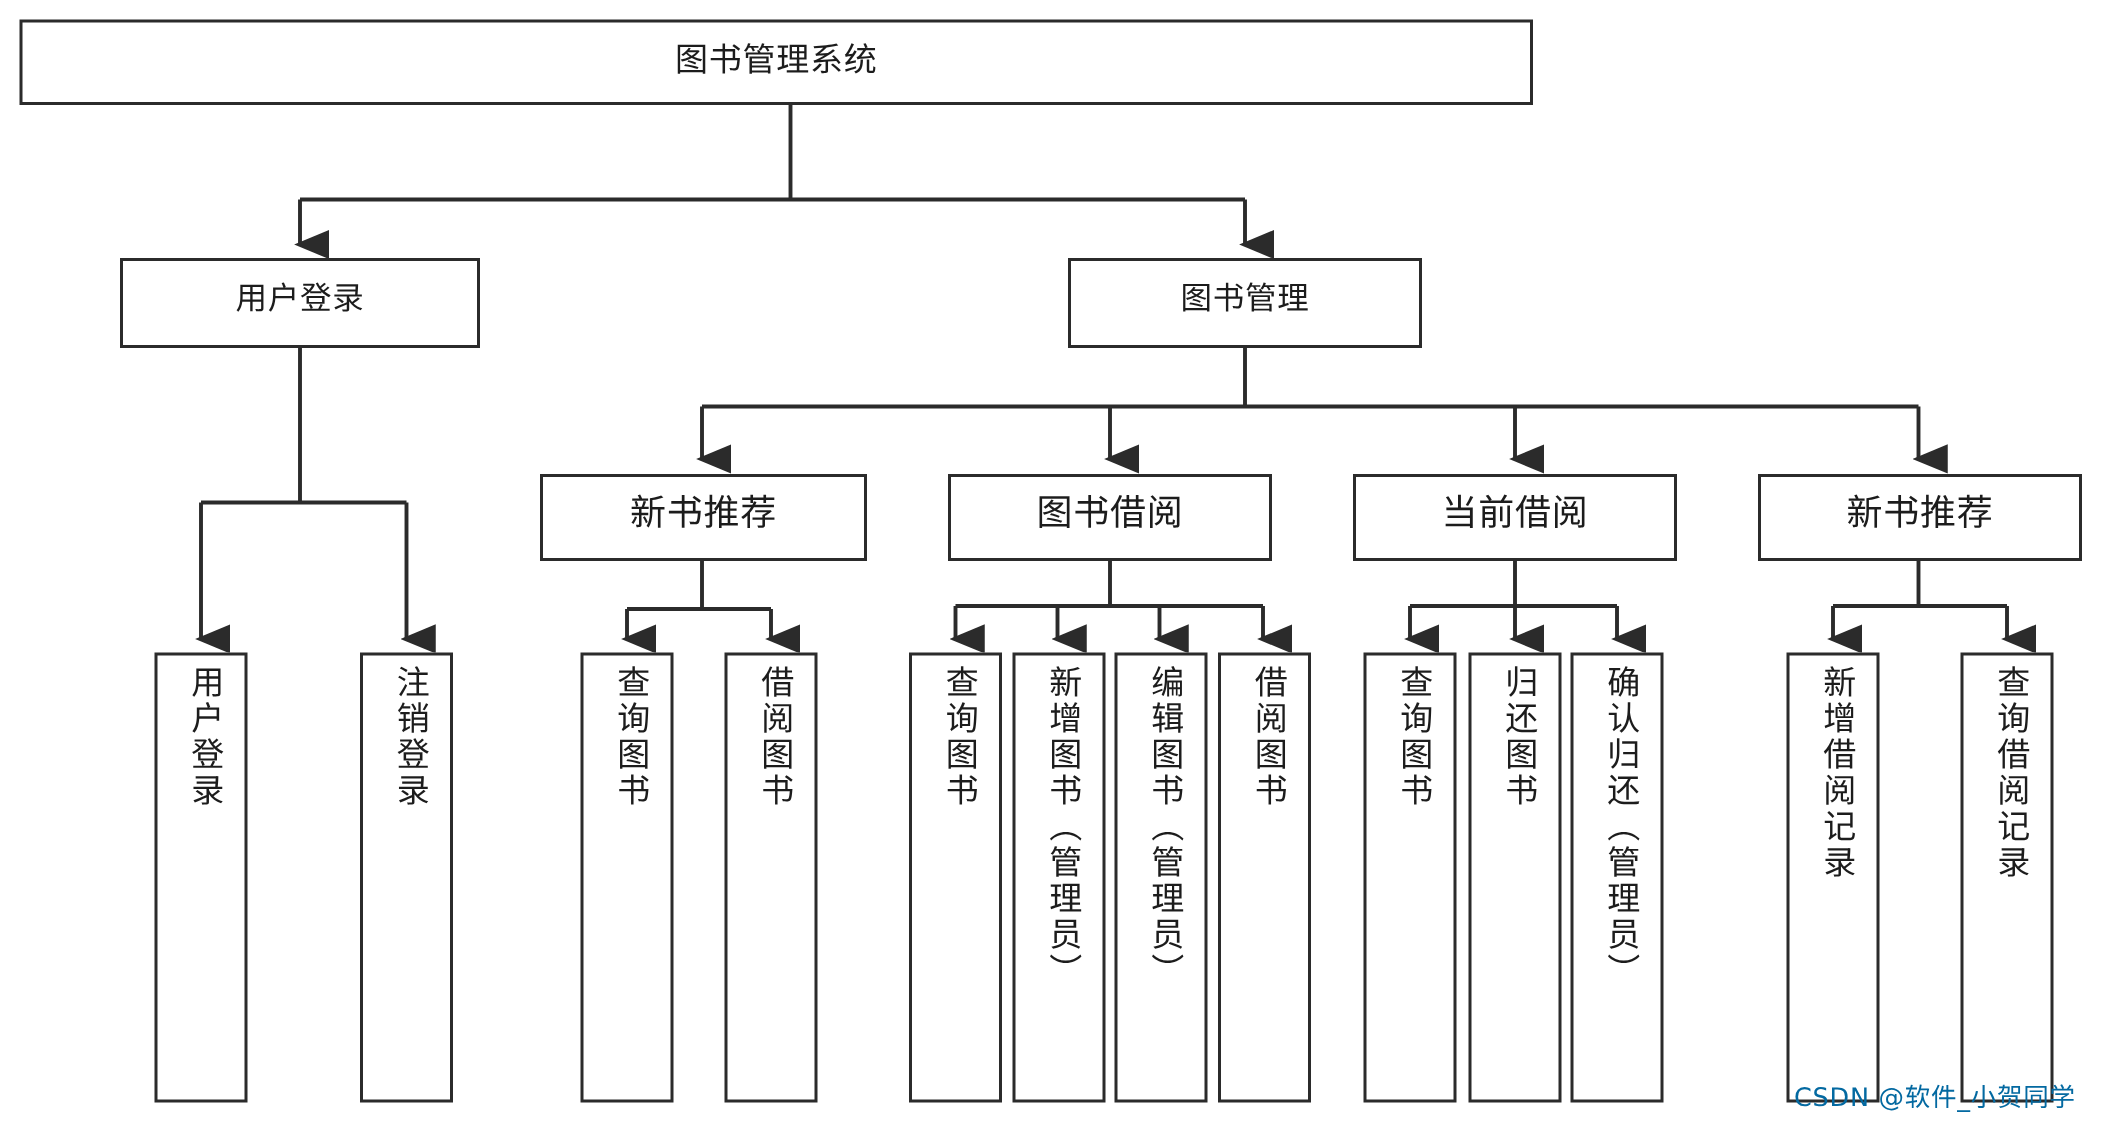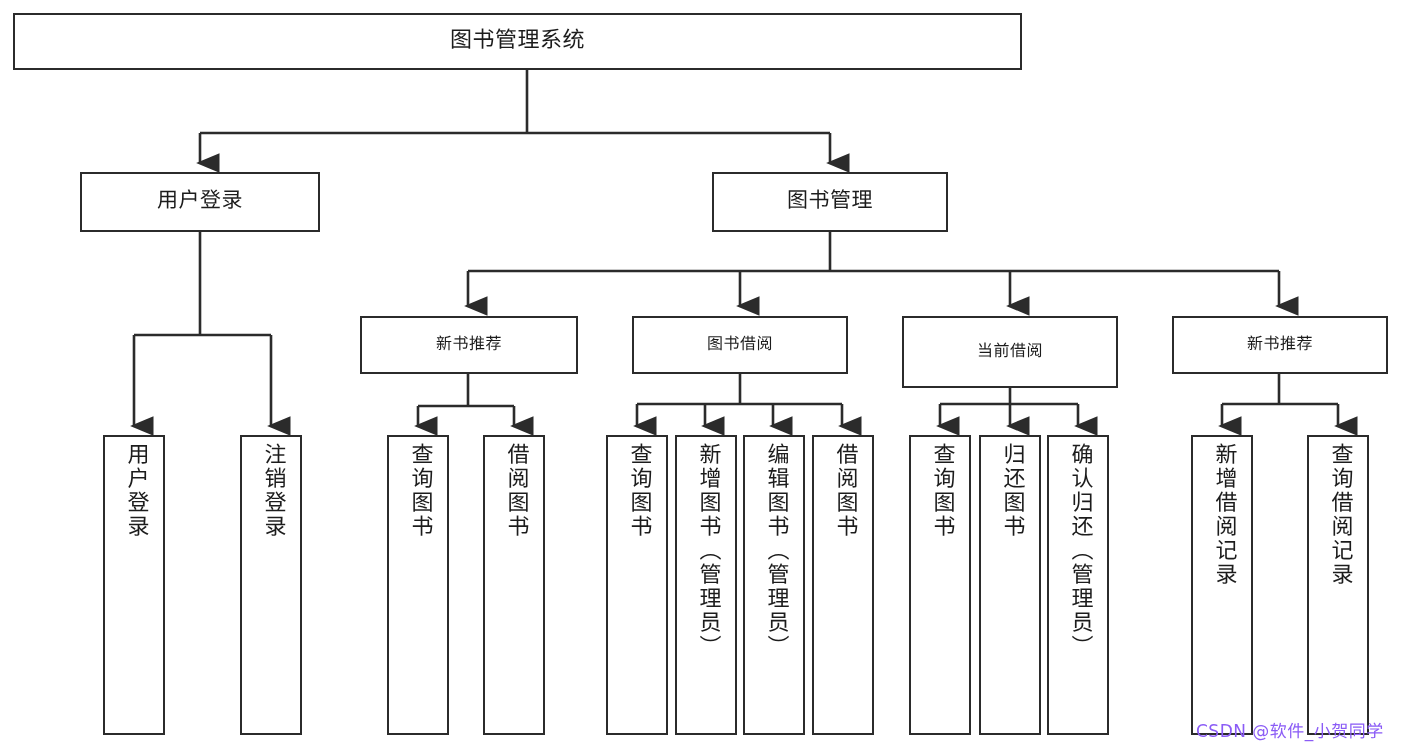--- a/index.html
+++ b/index.html
@@ -41,40 +41,40 @@
     font-size: 21px;
     line-height: 1.18;
     letter-spacing: 0.5px;
     color: #1c1c1c;
     white-space: nowrap;
     text-align: center;
     font-family: Liberation Mono, monospace;
   }
   .node.root .node-label { font-size: 22px; }
   .node.level2 .node-label { font-size: 21px; }
-  .node.level3 .node-label { font-size: 16px; }
+  .node.level3 .node-label { font-size: 24px; }
   
   .node.leaf {
     align-items: flex-start;
     justify-content: center;
     padding-top: 6px;
   }
   .node.leaf .node-label {
     writing-mode: vertical-rl;
     text-orientation: upright;
     font-size: 22px;
     line-height: 1.05;
     letter-spacing: 2px;
     white-space: nowrap;
     height: auto;
   }
   .watermark {
     position: absolute;
     font-size: 17px;
-    color: #8b5cf6;
+    color: #0369a1;
     white-space: nowrap;
     z-index: 5;
     letter-spacing: 0.5px;
   }
 </style>
 </head>
 <body>
 
 <div id="diagram">
 
@@ -144,21 +144,21 @@
   </div>
 
   <div class="node level3" style="left:360px; top:316px; width:218px; height:58px;">
     <span class="node-label">新书推荐</span>
   </div>
 
   <div class="node level3" style="left:632px; top:316px; width:216px; height:58px;">
     <span class="node-label">图书借阅</span>
   </div>
 
-  <div class="node level3" style="left:902px; top:316px; width:216px; height:72px;">
+  <div class="node level3" style="left:902px; top:316px; width:216px; height:58px;">
     <span class="node-label">当前借阅</span>
   </div>
 
   <div class="node level3" style="left:1172px; top:316px; width:216px; height:58px;">
     <span class="node-label">新书推荐</span>
   </div>
 
   <div class="node leaf" style="left:103px; top:435px; width:62px; height:300px;">
     <span class="node-label">用户登录</span>
   </div>

